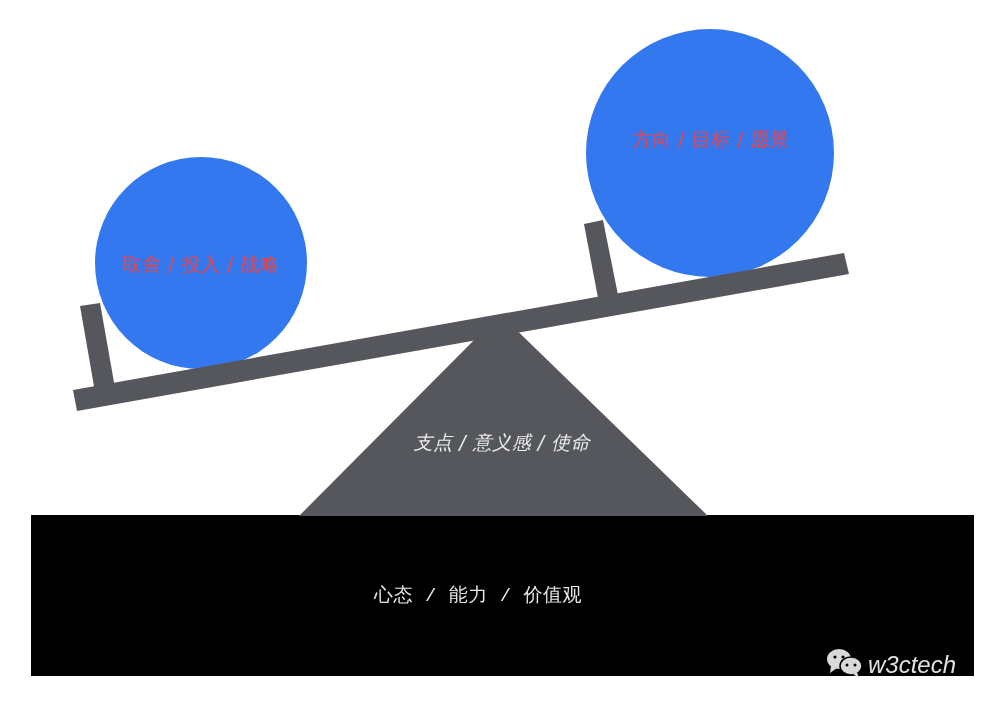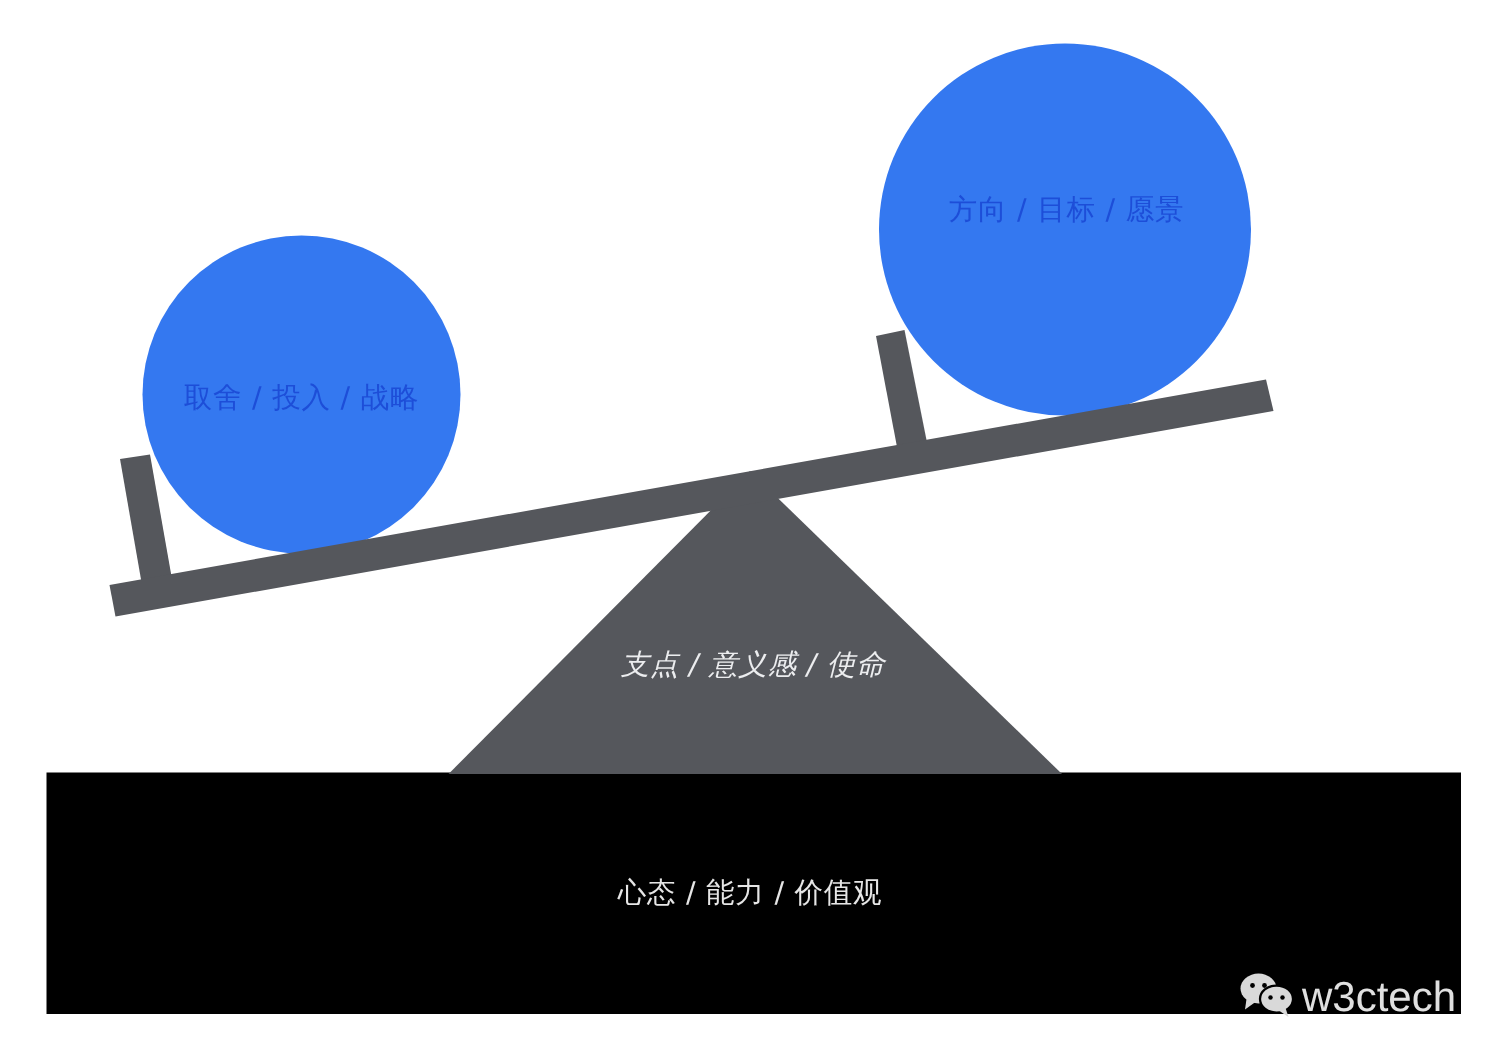--- a/index.html
+++ b/index.html
@@ -1,25 +1,25 @@
 <!DOCTYPE html>
 <html><head>
   <meta charset="utf-8">
   <style>
     html, body { margin: 0; padding: 0; background: #ffffff; }
     body { width: 1000px; height: 707px; position: relative; overflow: hidden;
            font-family: "DejaVu Sans", "Liberation Sans", sans-serif; }
     #canvas { position: absolute; left: 0; top: 0; width: 1000px; height: 707px; }
-    .label { position: absolute; color: #1d4ed8; font-size: 19px; white-space: nowrap;
+    .label { position: absolute; color: #ef4444; font-size: 19px; white-space: nowrap;
              transform: translate(-50%, -50%); letter-spacing: 0.5px; }
     .label.on-black { color: #e6e6e6; }
     .label.on-gray { color: #ecedef; font-style: italic; }
     .watermark { position: absolute; left: 826px; top: 650px; height: 30px;
                  display: flex; align-items: center; gap: 4px; }
-    .watermark-text { color: #e0e0e0; font-size: 28px; font-family: "Liberation Sans", sans-serif; }
+    .watermark-text { color: #e0e0e0; font-size: 24px; font-family: "Liberation Sans", sans-serif; font-style: italic; }
   </style>
 </head>
 <body>
 
 <svg id="canvas" viewBox="0 0 1000 707" xmlns="http://www.w3.org/2000/svg">
 
   <rect x="31" y="515" width="943" height="161" fill="#000000"></rect>
 
   <polygon points="299,516 500,314 708,516" fill="#55575C"></polygon>
 
@@ -29,21 +29,21 @@
 
   <circle cx="201" cy="263" r="106" fill="#3478F0"></circle>
   <circle cx="710" cy="153" r="124" fill="#3478F0"></circle>
 
   <polygon points="73,390 844,253 849,274 77,411" fill="#55575C"></polygon>
 </svg>
 
 <div class="label" style="left:201px; top:249px;margin-top:16px;">取舍 / 投入 / 战略</div>
 <div class="label" style="left:711px; top:140px;">方向 / 目标 / 愿景</div>
 <div class="label on-gray" style="left:502px; top:443px;">支点 / 意义感 / 使命</div>
-<div class="label on-black" style="left:500px; top:595px;">心态 / 能力 / 价值观</div>
+<div class="label on-black" style="left:478px; top:595px;font-family:Liberation Mono, monospace;">心态 / 能力 / 价值观</div>
 
 <div class="watermark">
   <span>
     <svg width="38" height="30" viewBox="0 0 38 30" xmlns="http://www.w3.org/2000/svg">
       <ellipse cx="13" cy="11" rx="12" ry="10" fill="#d9d9d9"></ellipse>
       <polygon points="5,18 4,25 11,20" fill="#d9d9d9"></polygon>
       <circle cx="9" cy="9" r="1.6" fill="#000"></circle>
       <circle cx="17" cy="9" r="1.6" fill="#000"></circle>
       <ellipse cx="25" cy="18" rx="11" ry="9" fill="#d9d9d9" stroke="#000" stroke-width="1.5"></ellipse>
       <polygon points="31,24 33,30 27,26" fill="#d9d9d9"></polygon>

